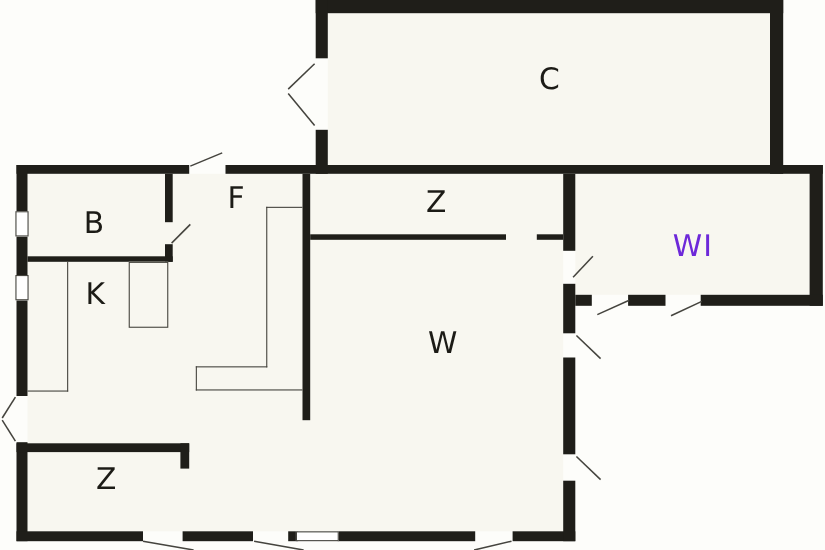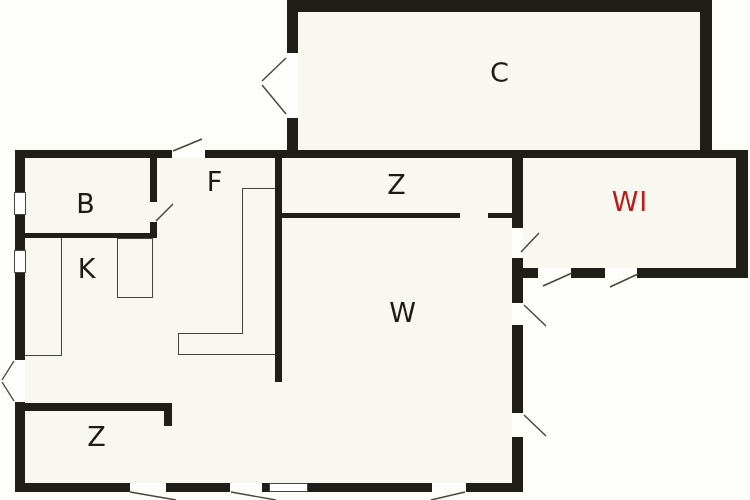--- a/index.html
+++ b/index.html
@@ -85,17 +85,17 @@
       <line x1="524" y1="305" x2="546" y2="326" stroke="#45443e" stroke-width="1.4"></line>
       <line x1="524" y1="415" x2="546" y2="436" stroke="#45443e" stroke-width="1.4"></line>
       <line x1="130" y1="492" x2="176" y2="500" stroke="#45443e" stroke-width="1.4"></line>
       <line x1="231" y1="492" x2="276" y2="500" stroke="#45443e" stroke-width="1.4"></line>
       <line x1="431" y1="500" x2="465" y2="492" stroke="#45443e" stroke-width="1.4"></line>
     </svg>
 <div class="room-label" style="left: 500px; top: 72px; color: rgb(28, 27, 22);">C</div>
     <div class="room-label" style="left: 86px; top: 203px; color: rgb(28, 27, 22);">B</div>
     <div class="room-label" style="left: 215px; top: 181px; color: rgb(28, 27, 22);">F</div>
     <div class="room-label" style="left: 397px; top: 184px; color: rgb(28, 27, 22);">Z</div>
-    <div class="room-label" style="left: 630px; top: 201px; color: #b91c1c;">WI</div>
+    <div class="room-label" style="left: 630px; top: 224px; color: #6d28d9;">WI</div>
     <div class="room-label" style="left: 87px; top: 268px; color: rgb(28, 27, 22);">K</div>
     <div class="room-label" style="left: 403px; top: 312px; color: rgb(28, 27, 22);">W</div>
     <div class="room-label" style="left: 97px; top: 436px; color: rgb(28, 27, 22);">Z</div>
   </div>
 
 </body></html>

